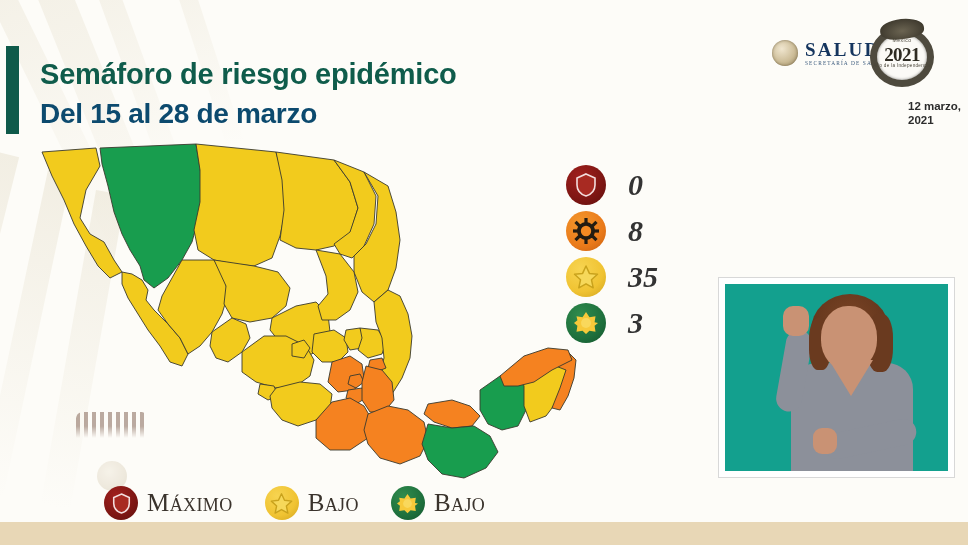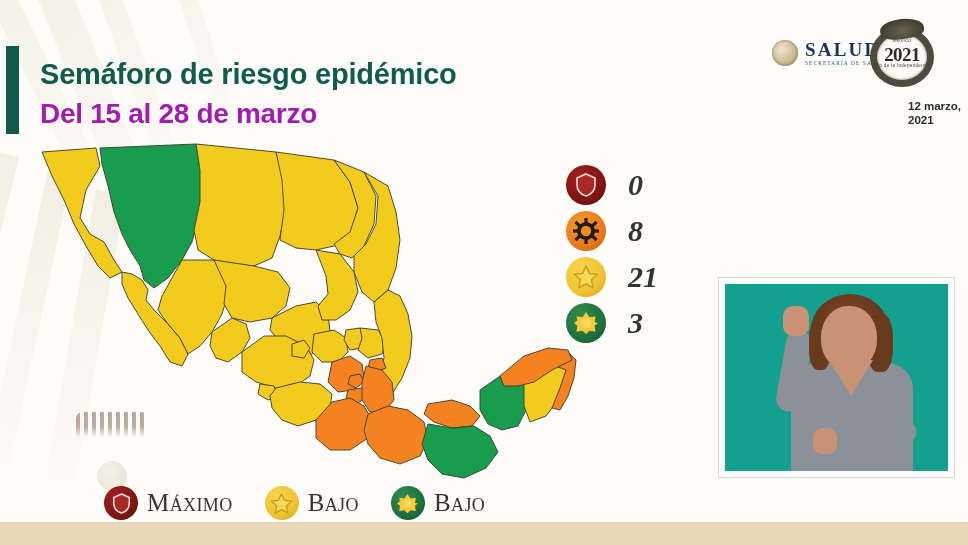--- a/index.html
+++ b/index.html
@@ -35,21 +35,21 @@
   .accent-bar {
     position:absolute; left:6px; top:46px; width:13px; height:88px;
     background:#0f5a4a;
   }
   .title-wrap { position:absolute; left:40px; top:57px; }
   .title-main {
     font-size:29px; color:#0f5c4b; font-weight:600; letter-spacing:-.2px;
     line-height:1.2; white-space:nowrap;
   }
   .title-sub {
-    font-size:28px; color:#a21caf; font-weight:bold; letter-spacing:-.3px;
+    font-size:28px; color:#0c4a6e; font-weight:bold; letter-spacing:-.3px;
     line-height:1.25; margin-top:4px; white-space:nowrap;
   }
 
   
   .salud-logo { position:absolute; left:772px; top:40px; display:flex; align-items:center; gap:7px; }
   .salud-seal {
     width:26px; height:26px; border-radius:50%;
     background:radial-gradient(circle at 38% 34%, #f0e6cf 0%, #cdbd98 55%, #9b8a63 100%);
     box-shadow:inset 0 0 3px rgba(90,75,45,.7);
   }
@@ -353,21 +353,21 @@
     </div>
 
     <div class="count-row">
       <div class="med med-med" style="width:40px;height:40px">
         <div class="glyph">
           <svg width="26" height="26" viewBox="0 0 26 26">
             <path d="M13 2 L16.4 9.4 L24.5 10.3 L18.5 15.8 L20.2 23.8 L13 19.8 L5.8 23.8 L7.5 15.8 L1.5 10.3 L9.6 9.4 Z" fill="#f6d85a" stroke="#c9a21c" stroke-width="1.5" stroke-linejoin="round"></path>
           </svg>
         </div>
       </div>
-      <div class="count-num">21</div>
+      <div class="count-num">35</div>
     </div>
 
     <div class="count-row">
       <div class="med med-baj" style="width:40px;height:40px">
         <div class="glyph">
           <svg width="24" height="24" viewBox="0 0 24 24">
             <path d="M12 1 L15.5 6.2 L21.5 5.3 L20.6 11.3 L24 12 L20.6 14.7 L21.5 20.7 L15.5 19.8 L12 23 L8.5 19.8 L2.5 20.7 L3.4 14.7 L0 12 L3.4 9.3 L2.5 5.3 L8.5 6.2 Z" fill="#f7c93a"></path>
             <circle cx="12" cy="12" r="5" fill="#f9d85c"></circle>
           </svg>
         </div>

